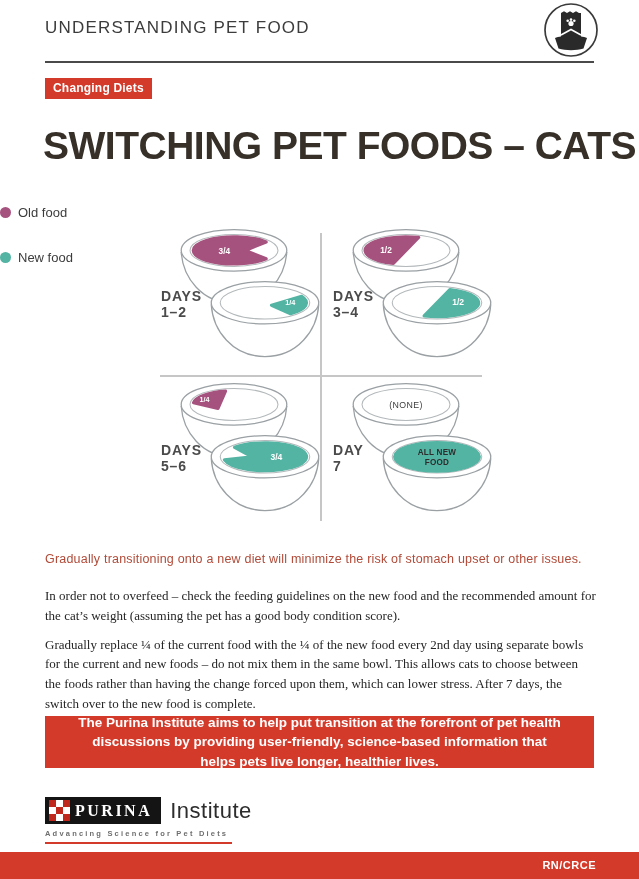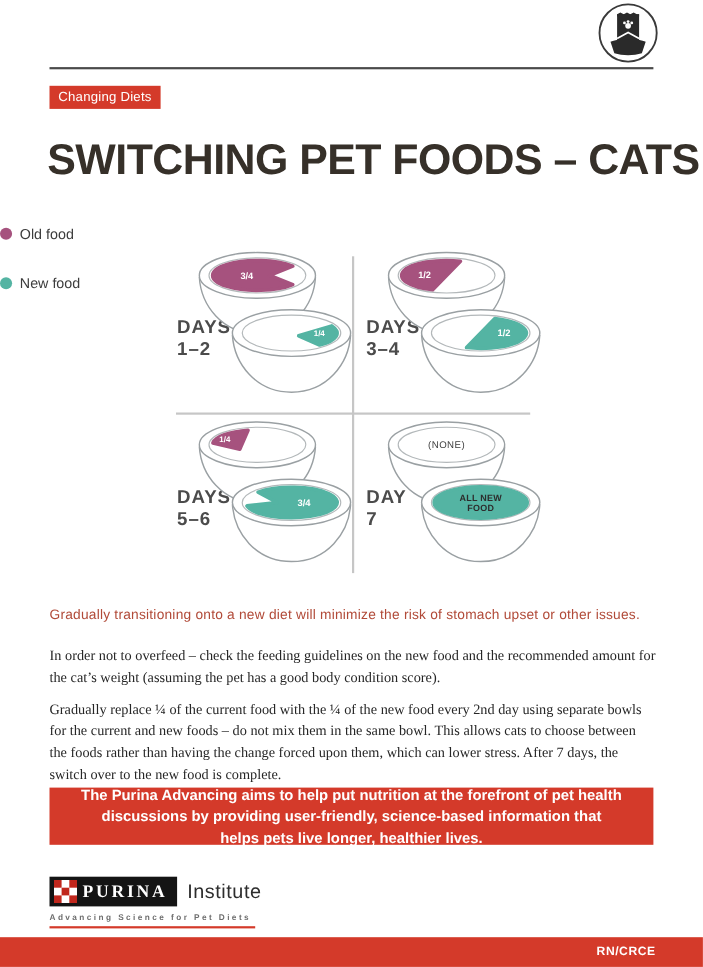--- a/index.html
+++ b/index.html
@@ -11,21 +11,21 @@
   }
   
   .hdr-title {
     position:absolute; left:45px; top:18px;
     font-size:17px; letter-spacing:1.2px; color:#3c3c3c; font-weight:400;
   }
   .hdr-icon { position:absolute; left:543px; top:2px; }
   .hdr-rule { position:absolute; left:45px; top:61px; width:549px; height:2px; background:#4a4a4a; }
   .badge {
     position:absolute; left:45px; top:78px;
-    background:var(--red); color:#ffffff; font-size:12px; font-weight:400;
+    background:var(--red); color:#ffffff; font-size:12px; font-weight:700;
     padding:3px 8px 4px 8px; letter-spacing:0.2px;
   }
   .big-title {
     position:absolute; left:43px; top:124px;
     font-size:39px; font-weight:800; letter-spacing:-0.5px; color:#363029;
   }
   
   .legend {
     position:absolute; left:0; top:205px; width:639px;
     display:flex; justify-content:center; gap:30px;flex-direction:column;
@@ -35,21 +35,21 @@
   .dot-old { background:var(--old); }
   .dot-new { background:var(--new); }
   
   .v-divider { position:absolute; left:320px; top:233px; width:2px; height:288px; background:#c6c6c6; }
   .h-divider { position:absolute; left:160px; top:375px; width:322px; height:2px; background:#c6c6c6; }
   .quadrant { position:absolute; width:168px; height:148px; }
   .q1 { left:150px; top:228px; } .q2 { left:322px; top:228px; }
   .q3 { left:150px; top:382px; } .q4 { left:322px; top:382px; }
   .q-label {
     position:absolute; left:11px; top:60px;
-    font-size:17px; font-weight:700; color:#4b4b4b;
+    font-size:14px; font-weight:700; color:#4b4b4b;
     letter-spacing:0.8px; line-height:1.15;
   }
   .bowl { position:absolute; }
   .top-bowl { left:28px; top:0; }
   .bottom-bowl { left:58px; top:52px; }
   .bowl .body { fill:#ffffff; stroke:#9aa0a3; stroke-width:1.6; }
   .bowl .rim  { fill:#ffffff; stroke:#9aa0a3; stroke-width:1.6; }
   .bowl .inner{ fill:#ffffff; stroke:#b3b8ba; stroke-width:1.3; }
   .wedge-old { fill:var(--old); stroke:var(--old); stroke-width:4; stroke-linejoin:round; }
   .wedge-new { fill:var(--new); stroke:var(--new); stroke-width:4; stroke-linejoin:round; }
@@ -78,37 +78,38 @@
   .logo-row { display:flex; align-items:center; }
   .logo-black {
     background:#141414; display:flex; align-items:center; gap:5px;
     padding:3px 9px 3px 4px; height:27px;
   }
   .logo-purina {
     color:#ffffff; font-family:"Liberation Serif", serif; font-weight:700;
     font-size:16px; letter-spacing:2.5px;
   }
   .logo-institute {
-    margin-left:9px; font-size:18px; font-weight:400; color:#2d2d2d; letter-spacing:0.5px;
+    margin-left:9px; font-size:22px; font-weight:400; color:#2d2d2d; letter-spacing:0.5px;
   }
   .tagline {
     margin-top:5px; font-size:7.5px; font-weight:700; letter-spacing:2.2px; color:#6e6e6e;
   }
   .tag-rule { margin-top:4px; width:187px; height:2px; background:var(--red); }
   .bottom-bar {
     position:absolute; left:0; top:852px; width:639px; height:27px;
     background:var(--red); color:#ffffff; font-size:11px; font-weight:700;
     text-align:right; line-height:27px; padding-right:43px; letter-spacing:0.5px;
   }
 </style>
 </head>
 <body>
 
 <div class="page" style="--red: #d43a2a; --old: #a6527e; --new: #54b4a3; --highlight: #b14a38;">
 
+  <div class="hdr-title">UNDERSTANDING PET FOOD</div>
   <div class="hdr-icon">
     <svg width="56" height="56" viewBox="0 0 56 56">
       <circle cx="28" cy="28" r="26" fill="#ffffff" stroke="#3a3a3a" stroke-width="1.7"></circle>
       <path d="M18,11 L38,11 L38,35 L18,35 Z" fill="#2a2a2a"></path>
       <path d="M18,11 L21,9.3 L24,11 L27,9.3 L30,11 L33,9.3 L36,11 L38,11 L38,13 L18,13 Z" fill="#2a2a2a"></path>
       <circle cx="28" cy="21.5" r="2.6" fill="#ffffff"></circle>
       <circle cx="24.7" cy="18.8" r="1.3" fill="#ffffff"></circle>
       <circle cx="28" cy="17.6" r="1.3" fill="#ffffff"></circle>
       <circle cx="31.3" cy="18.8" r="1.3" fill="#ffffff"></circle>
       <path d="M18,33 L28,27.5 L38,33" fill="none" stroke="#ffffff" stroke-width="1.6"></path>
@@ -219,21 +220,21 @@
   </div>
 
   <div class="highlight">Gradually transitioning onto a new diet will minimize the risk of stomach upset or other issues.</div>
 
   <div class="paras">
     <p>In order not to overfeed – check the feeding guidelines on the new food and the recommended amount for the cat’s weight (assuming the pet has a good body condition score).</p>
     <p>Gradually replace ¼ of the current food with the ¼ of the new food every 2nd day using separate bowls for the current and new foods – do not mix them in the same bowl. This allows cats to choose between the foods rather than having the change forced upon them, which can lower stress. After 7 days, the switch over to the new food is complete.</p>
     <p>If a pet is susceptible to stomach upset, it may be beneficial to transition over 10 days.</p>
   </div>
 
-  <div class="callout">The Purina Advancing aims to help put nutrition at the forefront of pet health discussions by providing user-friendly, science-based information that helps pets live longer, healthier lives.</div>
+  <div class="callout">The Purina Institute aims to help put transition at the forefront of pet health discussions by providing user-friendly, science-based information that helps pets live longer, healthier lives.</div>
 
   <div class="footer-logo">
     <div class="logo-row">
       <div class="logo-black">
         <svg width="21" height="21" viewBox="0 0 21 21">
           <rect x="0" y="0" width="21" height="21" fill="#ffffff"></rect>
           <rect x="0" y="0" width="7" height="7" fill="#c0271d"></rect>
           <rect x="14" y="0" width="7" height="7" fill="#c0271d"></rect>
           <rect x="7" y="7" width="7" height="7" fill="#c0271d"></rect>
           <rect x="0" y="14" width="7" height="7" fill="#c0271d"></rect>

